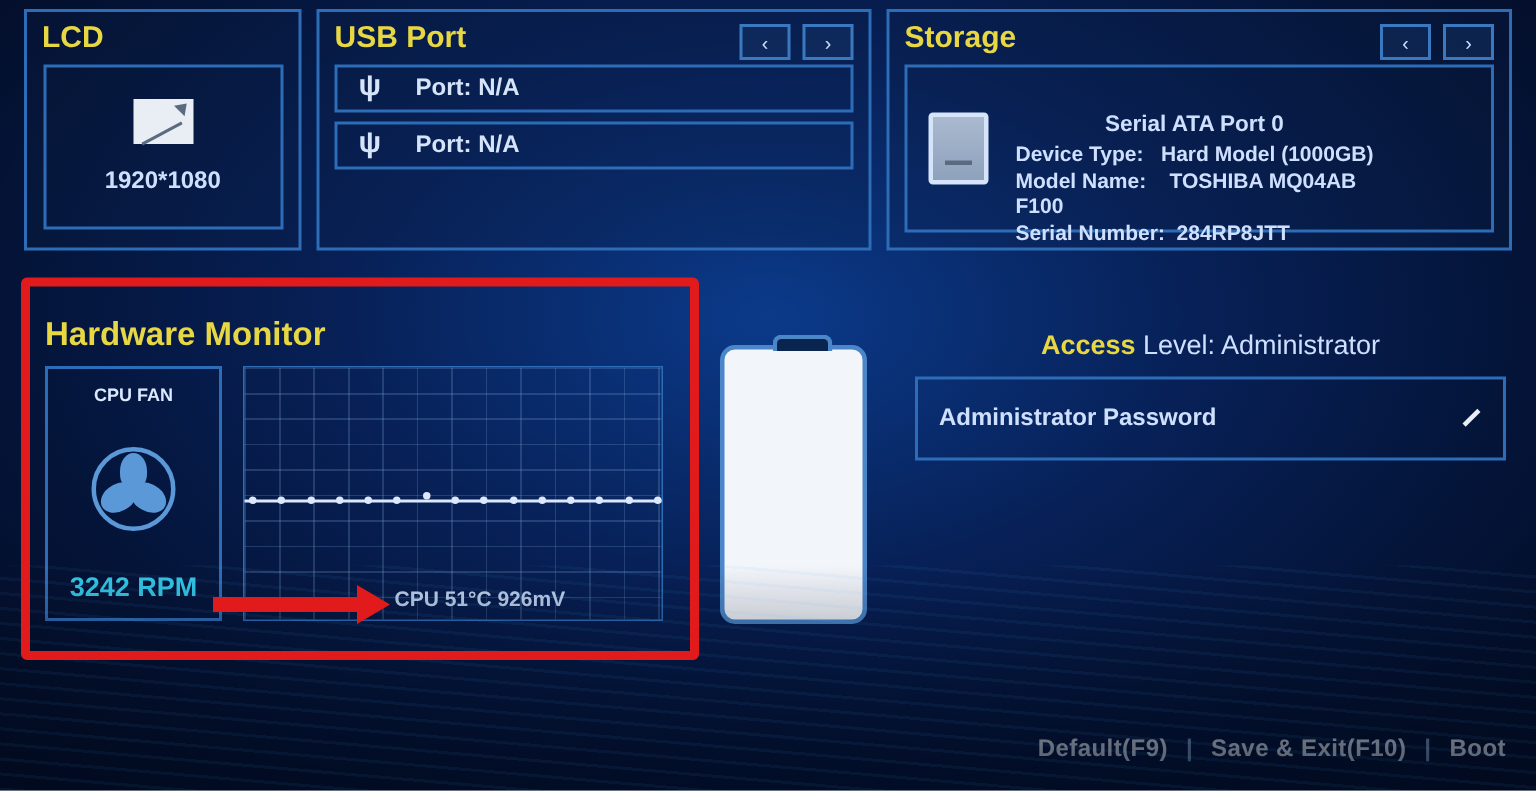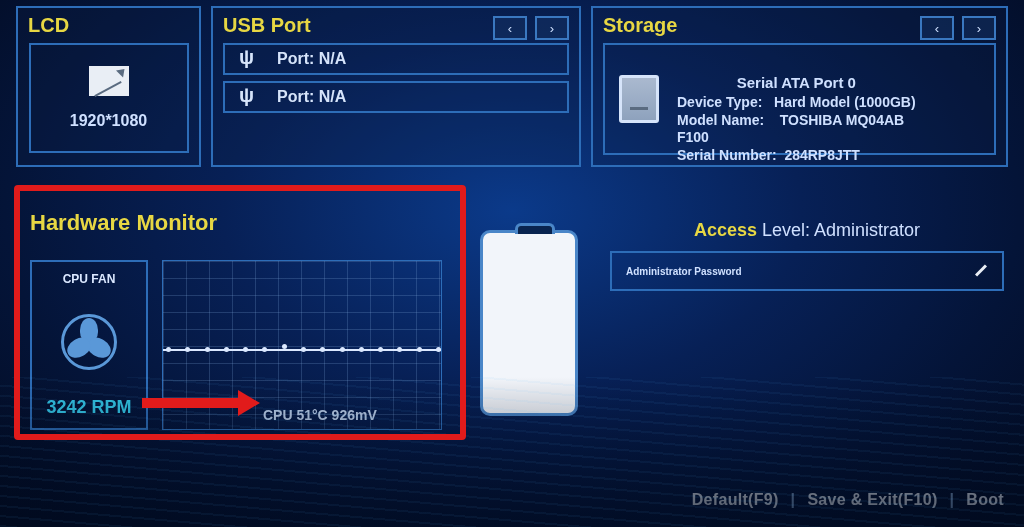--- a/index.html
+++ b/index.html
@@ -80,21 +80,21 @@
 
   
   .highlight-box {
     position:absolute; left:14px; top:185px; width:452px; height:255px;
     border:6px solid #e11b1b; border-radius:4px; pointer-events:none; z-index:5;
   }
 
   .hw-panel {
     position:absolute; left:30px; top:210px; width:420px;
   }
-  .hw-title { color:#e7d743; font-size:22px; font-weight:600; margin-bottom:24px; }
+  .hw-title { color:#e7d743; font-size:22px; font-weight:600; margin-bottom:8px; }
   .hw-body { display:flex; gap:14px; }
   .fan-box {
     border:2px solid #2d6db8; width:118px; height:170px;
     display:flex; flex-direction:column; align-items:center; justify-content:space-between;
     padding:10px 6px;
   }
   .fan-label { color:#dbe8ff; font-weight:700; font-size:12px; }
   .fan-icon {
     width:56px; height:56px; border:3px solid #5a98d8; border-radius:50%;
     position:relative;
@@ -138,23 +138,23 @@
   }
   .battery-box::before {
     content:""; position:absolute; top:-10px; left:32px; width:34px; height:8px;
     border:3px solid #4a86c8; border-bottom:none; border-radius:6px 6px 0 0; background:#09244f;
   }
 
   .access-panel { position:absolute; left:610px; top:220px; right:20px; }
   .access-title { font-size:18px; color:#cfe0ff;text-align:center; }
   .access-title b { color:#e7d743; font-weight:700; }
   .access-row {
-    border:2px solid #2d6db8; height:40px; margin-top:10px;
+    border:2px solid #2d6db8; height:56px; margin-top:10px;
     display:flex; align-items:center; justify-content:space-between;
-    padding:0 14px; color:#cfe0ff; font-size:10px; font-weight:600;
+    padding:0 14px; color:#cfe0ff; font-size:16px; font-weight:600;
     cursor:pointer;
   }
   .pencil { width:16px; height:16px; position:relative; }
   .pencil::before {
     content:""; position:absolute; left:2px; top:6px; width:14px; height:3px;
     background:#e9eef5; transform: rotate(-45deg);
   }
 
   .footer {
     position:absolute; right:20px; bottom:18px; color:#e9eef5;

